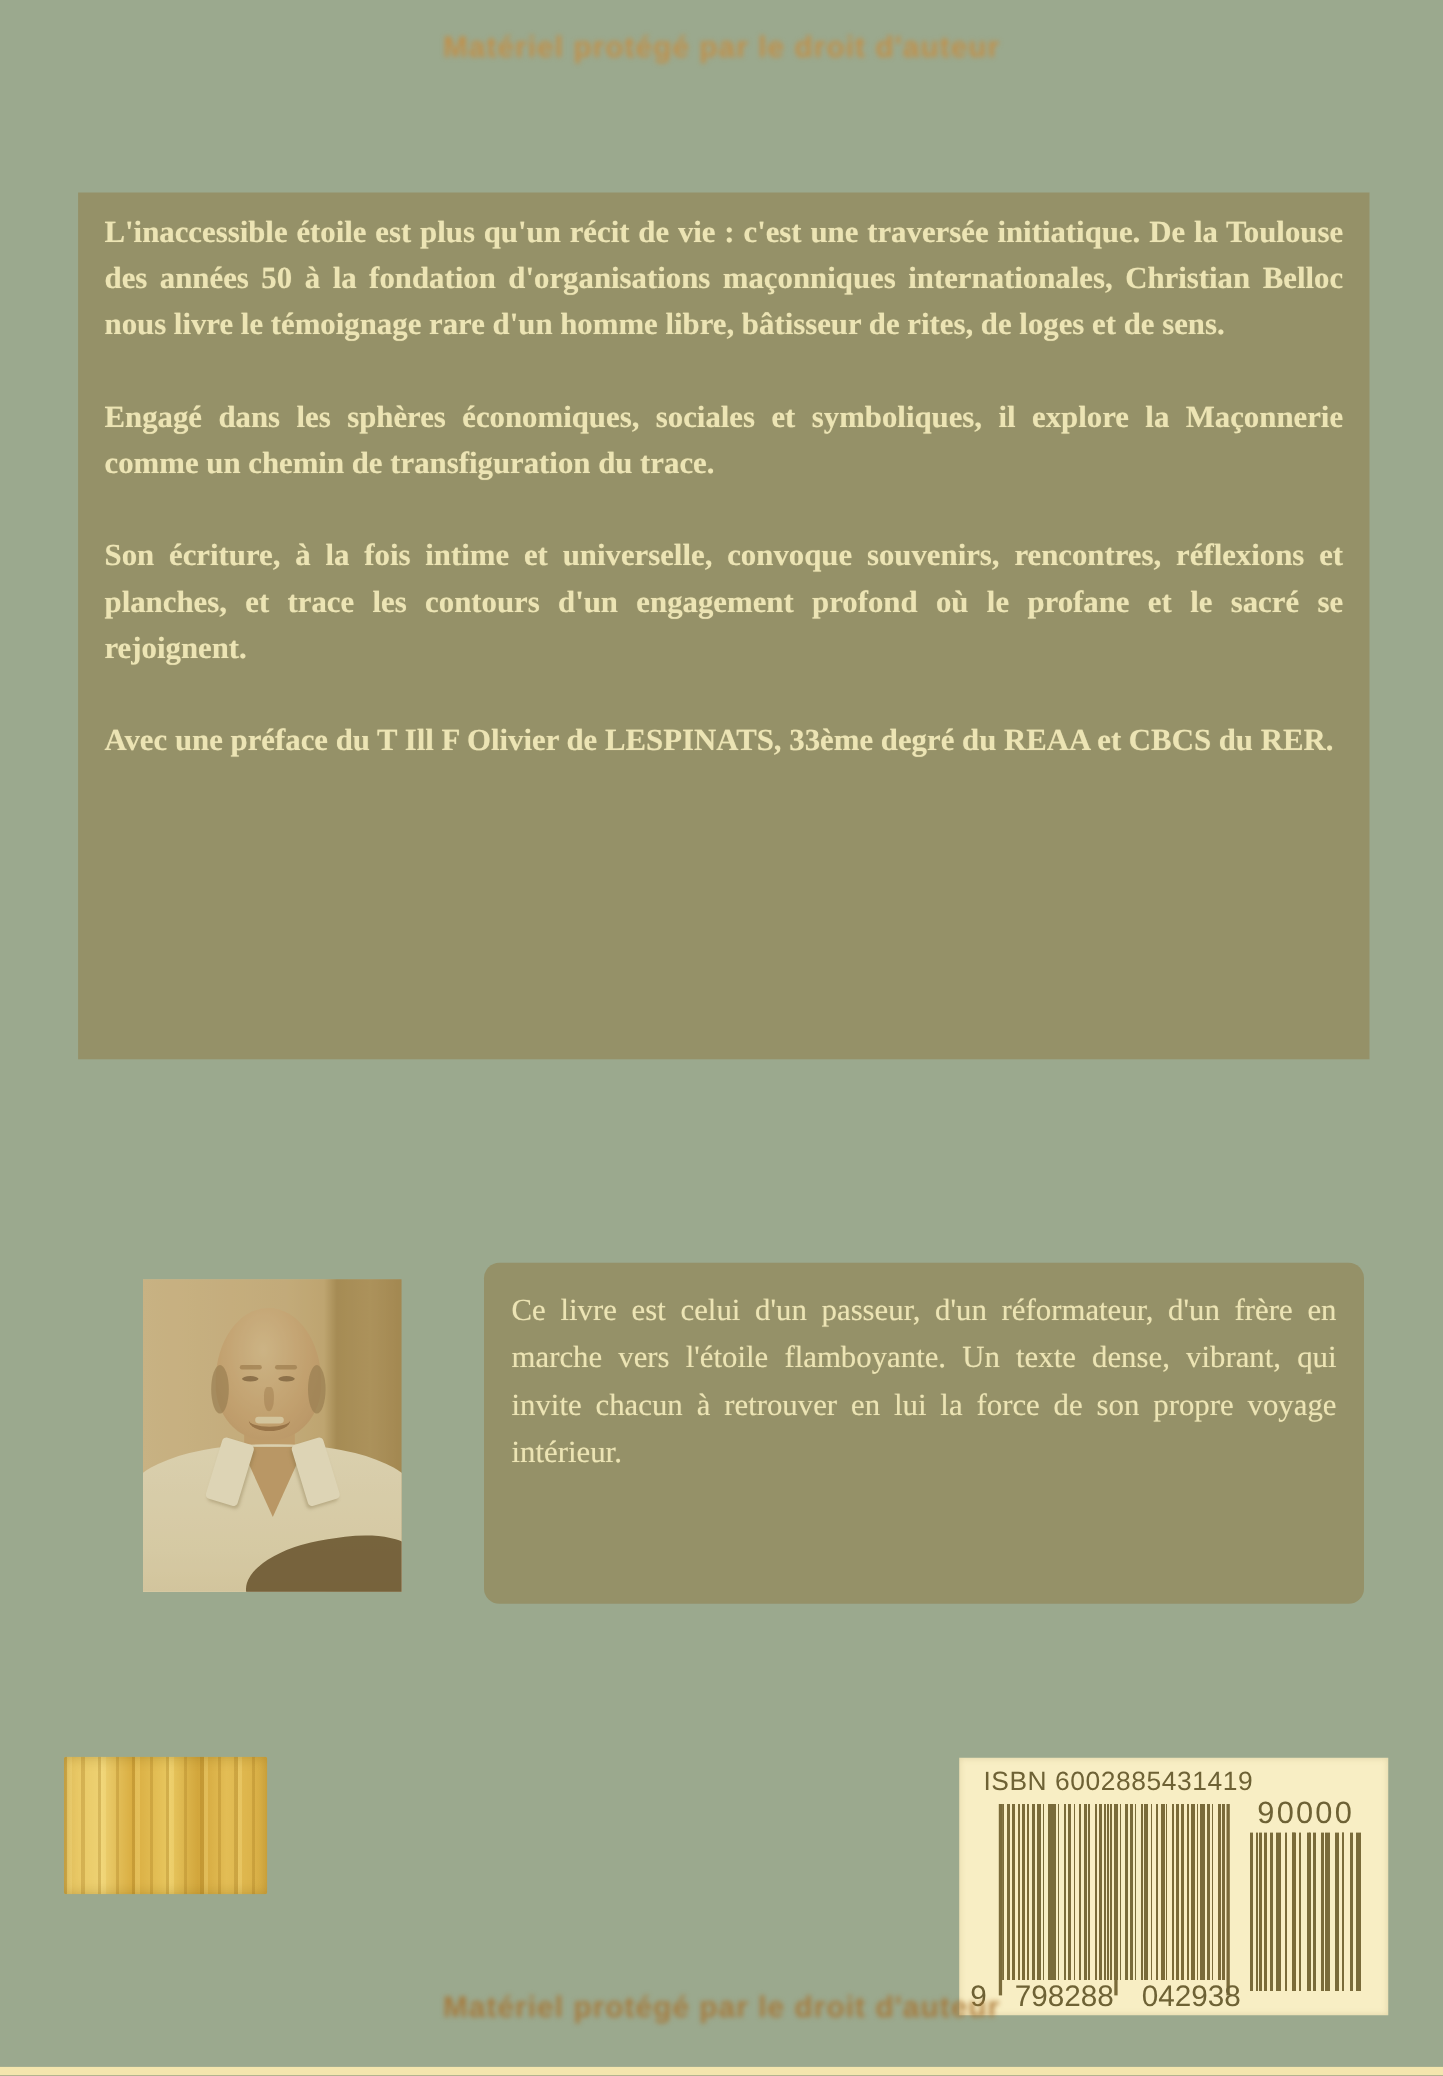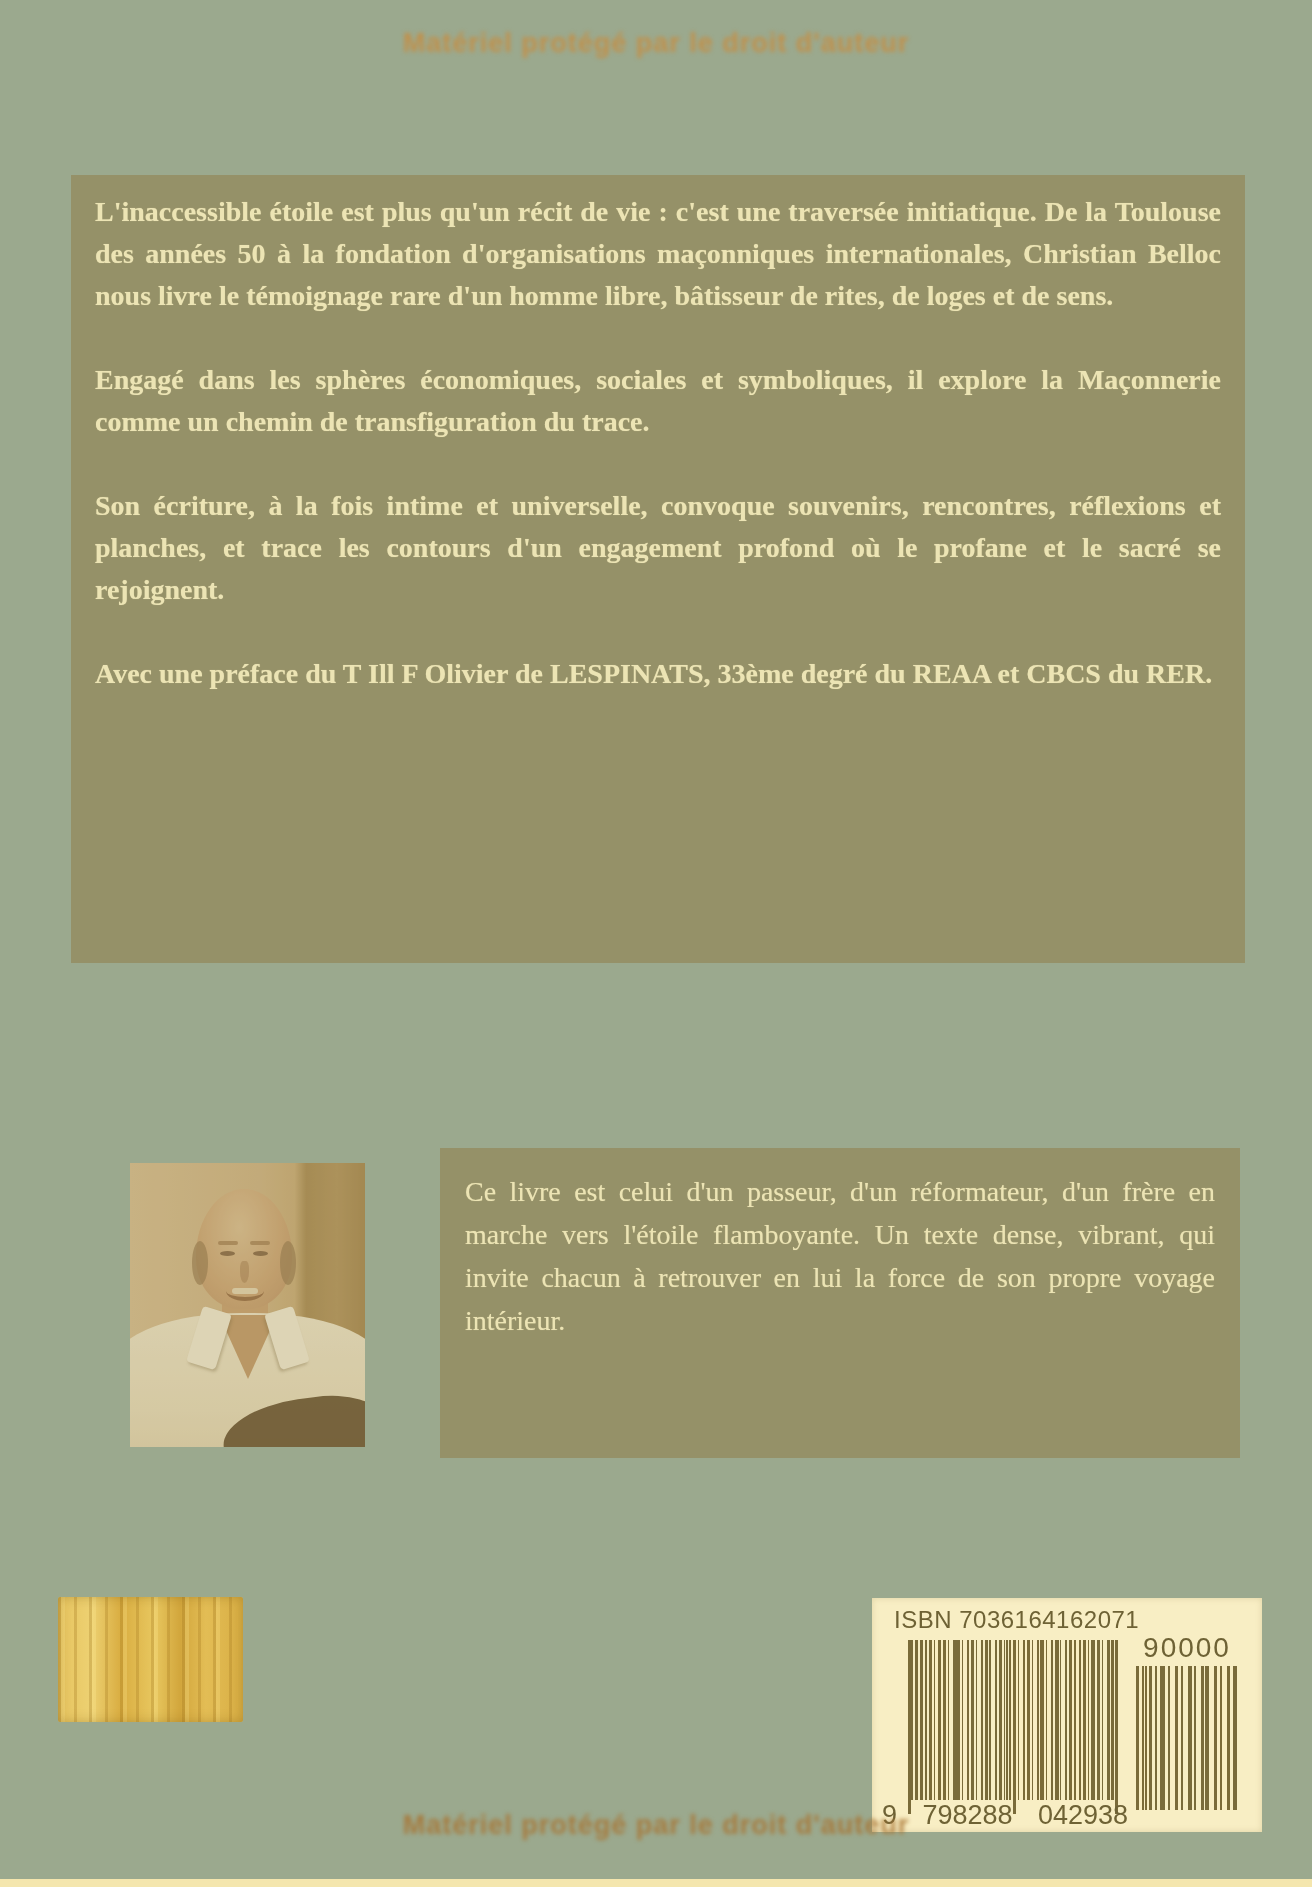--- a/index.html
+++ b/index.html
@@ -92,20 +92,21 @@
   .ph-tint{left:0;top:0;width:100%;height:100%;background:rgba(148,138,82,0.28);z-index:6;}
 
   
   .blurb{
     position:absolute;
     left:440px;top:1148px;
     width:800px;height:310px;
     background:#959168;
     box-sizing:border-box;
     padding:22px 25px 0 25px;
+    border-radius:14px;
   }
   .blurb p{
     margin:0;
     color:#ece4b4;
     font-size:28px;
     line-height:43px;
     text-align:justify;
     text-shadow:0 0 1px rgba(236,228,180,0.55);
   }
 
@@ -203,21 +204,21 @@
     <div class="ph-tint"></div>
   </div>
 
   <section class="blurb">
     <p>Ce livre est celui d'un passeur, d'un réformateur, d'un frère en marche vers l'étoile flamboyante. Un texte dense, vibrant, qui invite chacun à retrouver en lui la force de son propre voyage intérieur.</p>
   </section>
 
   <div class="goldfoil"></div>
 
   <div class="barcode-panel">
-    <div class="isbn">ISBN 7036164162071</div>
+    <div class="isbn">ISBN 6002885431419</div>
     <div class="bc-main">
       <div class="bars"></div>
       <i class="guard g1"></i>
       <i class="guard g2"></i>
       <i class="guard g3"></i>
       <div class="digits">
         <span>9</span>
         <span>798288</span>
         <span>042938</span>
       </div>

